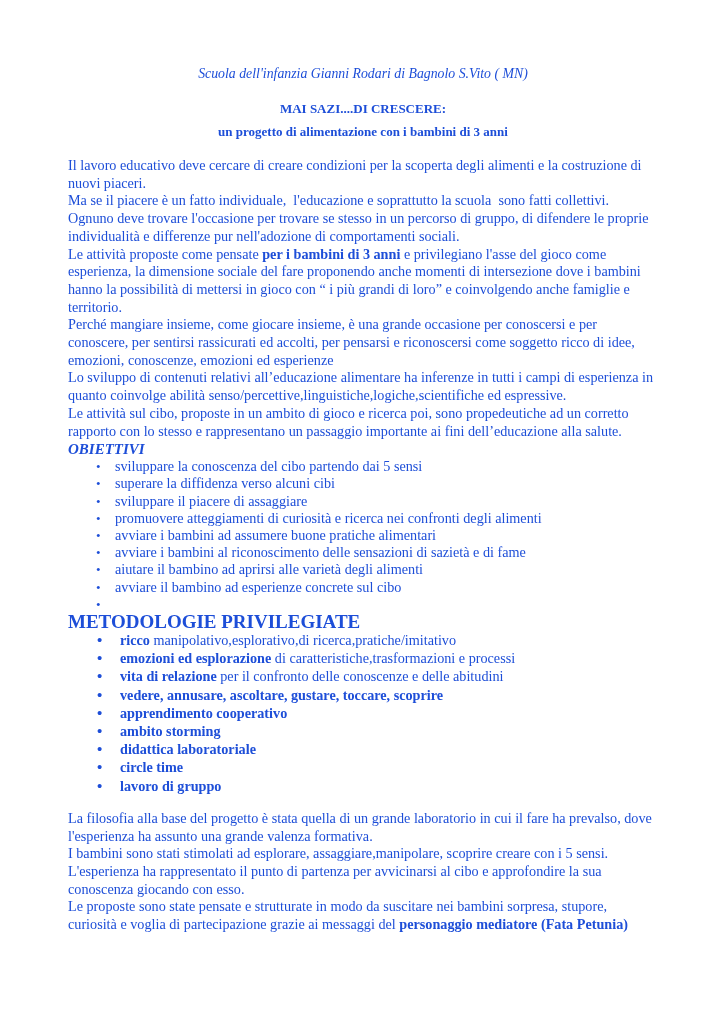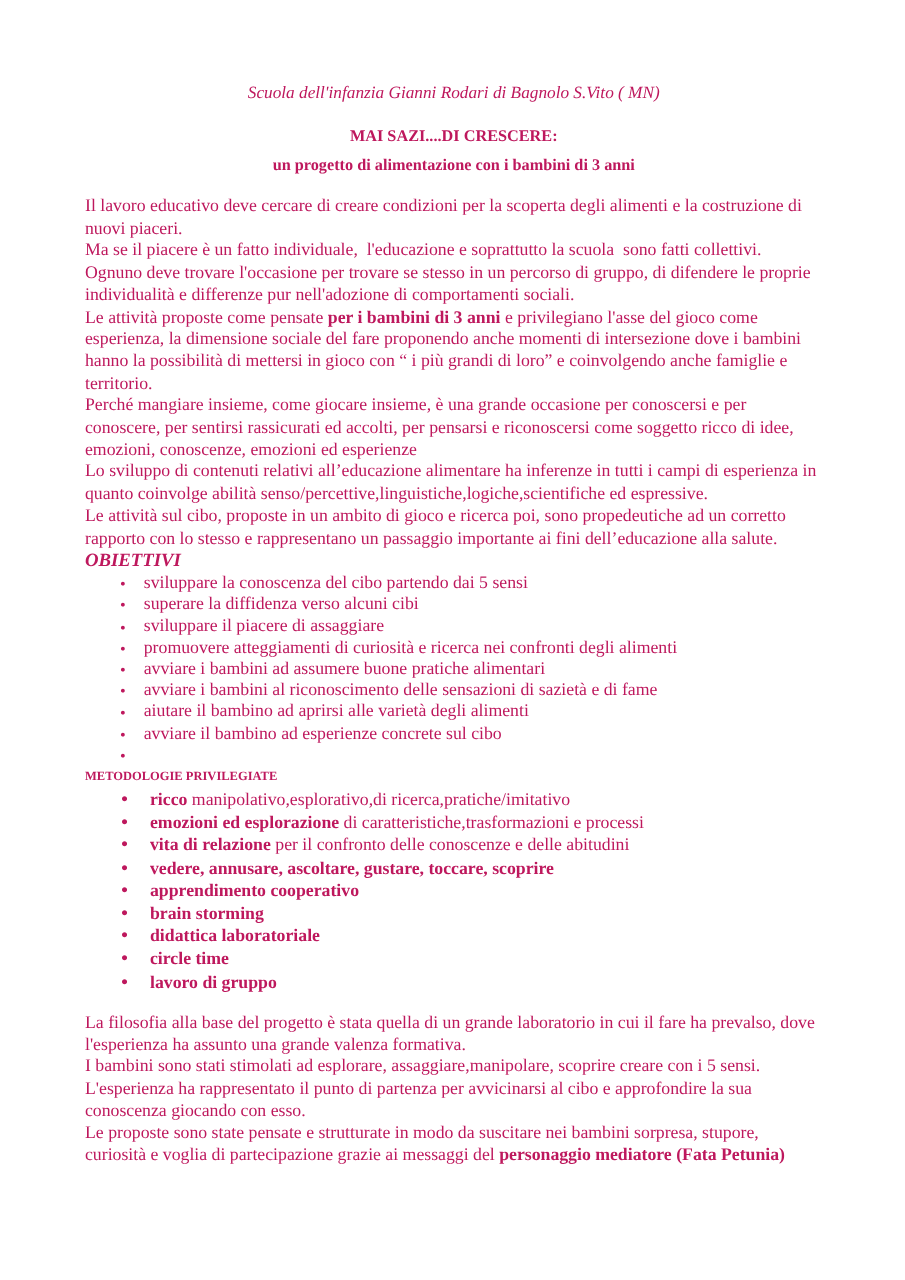--- a/index.html
+++ b/index.html
@@ -1,21 +1,21 @@
 <!DOCTYPE html>
 <html><head>
 <meta charset="utf-8">
 <style>
   html, body { margin: 0; padding: 0; background: #ffffff; }
   .page {
     position: relative;
     width: 724px;
     height: 1024px;
     background: #ffffff;
-    color: #be185d;
+    color: #1d4ed8;
     font-family: "Liberation Serif", "DejaVu Serif", serif;
     overflow: hidden;
   }
   .content {
     padding: 65px 66px 0 68px;
   }
   .doc-header {
     text-align: center;
     font-style: italic;
     font-size: 13.8px;
@@ -41,21 +41,21 @@
   .b { font-weight: bold; }
   .sec-heading {
     font-weight: bold;
     line-height: 18px;
   }
   .obiettivi-heading {
     font-style: italic;
     font-size: 15px;
   }
   .metodologie-heading {
-    font-size: 10px;
+    font-size: 19px;
   }
   ul.bullet-list {
     list-style: none;
     margin: 0;
     padding: 0;
   }
   ul.bullet-list li {
     position: relative;
     white-space: pre-wrap;
   }
@@ -126,21 +126,21 @@
         </ul>
 
       <div class="sec-heading metodologie-heading">METODOLOGIE PRIVILEGIATE</div>
 
       <ul class="bullet-list metodologie-list">
           <li><span class="bullet">•</span><span class="li-text"><span class="b">ricco</span><span> manipolativo,esplorativo,di ricerca,pratiche/imitativo</span></span></li>
           <li><span class="bullet">•</span><span class="li-text"><span class="b">emozioni ed esplorazione</span><span> di caratteristiche,trasformazioni e processi</span></span></li>
           <li><span class="bullet">•</span><span class="li-text"><span class="b">vita di relazione</span><span> per il confronto delle conoscenze e delle abitudini</span></span></li>
           <li><span class="bullet">•</span><span class="li-text"><span class="b">vedere, annusare, ascoltare, gustare, toccare, scoprire</span></span></li>
           <li><span class="bullet">•</span><span class="li-text"><span class="b">apprendimento cooperativo</span></span></li>
-          <li><span class="bullet">•</span><span class="li-text"><span class="b">brain storming</span></span></li>
+          <li><span class="bullet">•</span><span class="li-text"><span class="b">ambito storming</span></span></li>
           <li><span class="bullet">•</span><span class="li-text"><span class="b">didattica laboratoriale</span></span></li>
           <li><span class="bullet">•</span><span class="li-text"><span class="b">circle time</span></span></li>
           <li><span class="bullet">•</span><span class="li-text"><span class="b">lavoro di gruppo</span></span></li>
         </ul>
 
       <div class="closing-block">
           <p><span>La filosofia alla base del progetto è stata quella di un grande laboratorio in cui il fare ha prevalso, dove l'esperienza ha assunto una grande valenza formativa.</span></p>
           <p><span>I bambini sono stati stimolati ad esplorare, assaggiare,manipolare, scoprire creare con i 5 sensi.</span></p>
           <p><span>L'esperienza ha rappresentato il punto di partenza per avvicinarsi al cibo e approfondire la sua conoscenza giocando con esso.</span></p>
           <p><span>Le proposte sono state pensate e strutturate in modo da suscitare nei bambini sorpresa, stupore, curiosità e voglia di partecipazione grazie ai messaggi del </span><span class="b">personaggio mediatore (Fata Petunia)</span></p>

